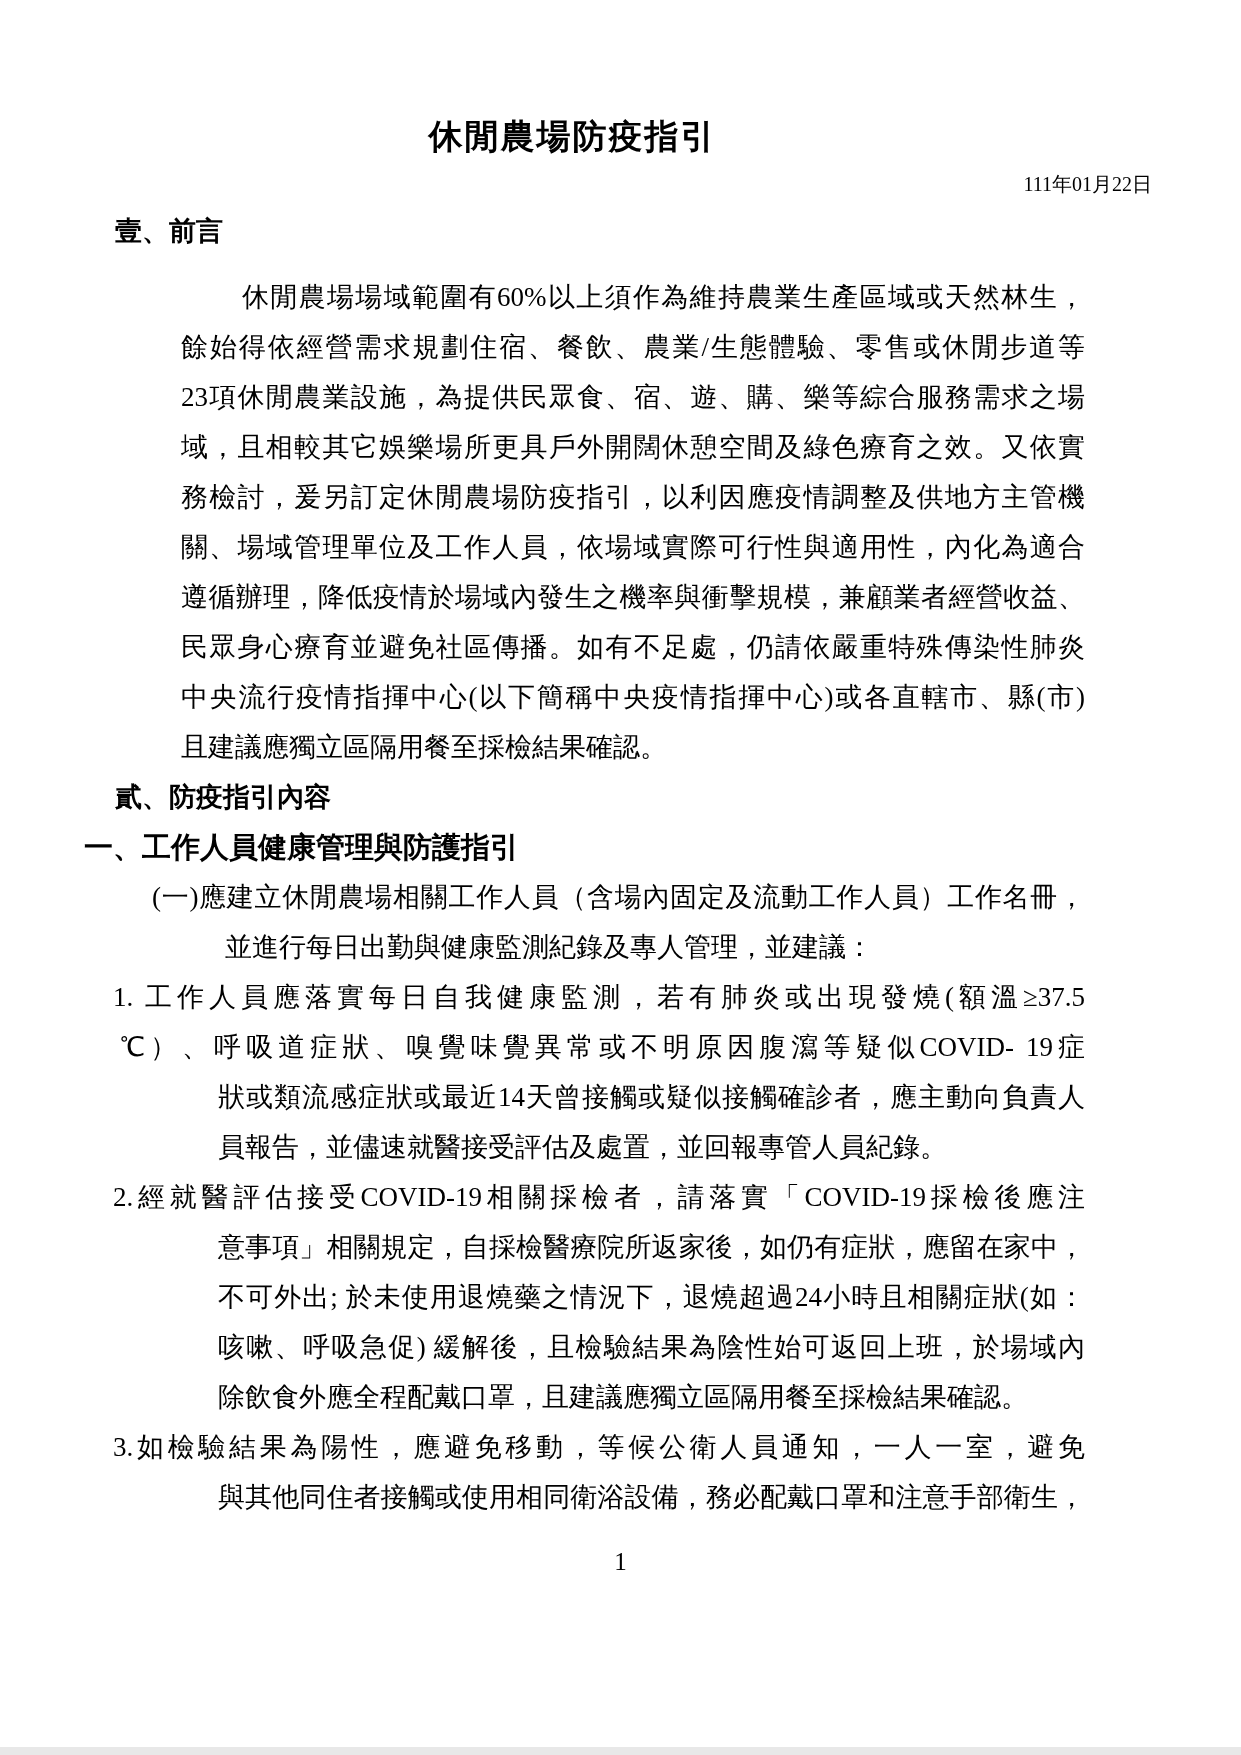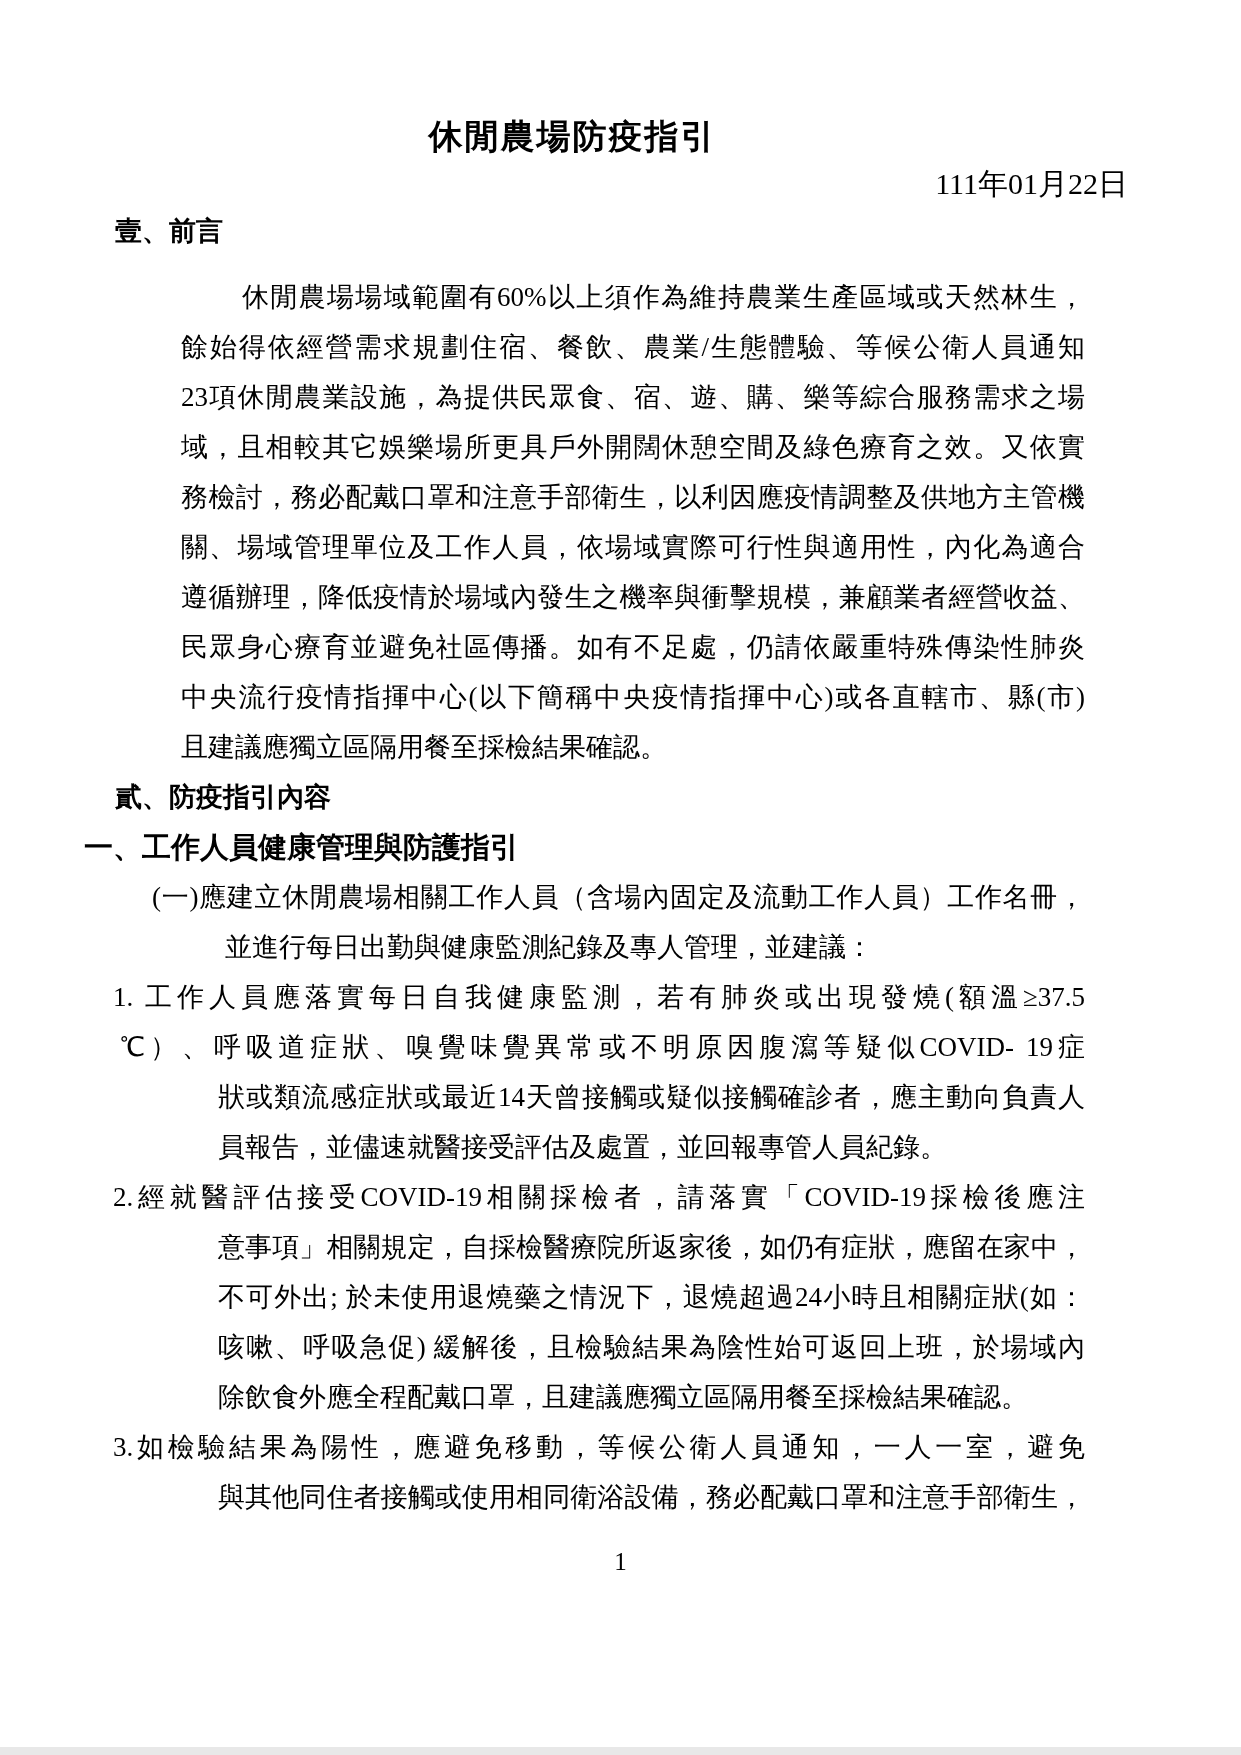--- a/index.html
+++ b/index.html
@@ -18,23 +18,23 @@
     margin-left:115px;
     margin-right:211px;
     text-align:center;
     font-weight:bold;
     font-size:34px;
     line-height:50px;
     letter-spacing:2px;
   }
   .date{
     text-align:right;
-    padding-right:113px;
+    padding-right:89px;
     line-height:44px;
-    font-size:30px;
+    font-size:20px;
   }
   .line{
     line-height:50px;
     height:50px;
     padding-right:156px;
     white-space:pre-wrap;
   }
   .j{
     text-align:justify;
     text-align-last:justify;
@@ -58,24 +58,24 @@
 </style>
 </head>
 <body>
 
 <div class="doc">
   <div class="title">休閒農場防疫指引</div>
   <div class="date">111年01月22日</div>
   <div id="doc-body">
       <div class="line section-heading">壹、前言</div>
       <div class="line para-first j">休閒農場場域範圍有60%以上須作為維持農業生產區域或天然林生，</div>
-      <div class="line para-cont j">餘始得依經營需求規劃住宿、餐飲、農業/生態體驗、等候公衛人員通知</div>
+      <div class="line para-cont j">餘始得依經營需求規劃住宿、餐飲、農業/生態體驗、零售或休閒步道等</div>
       <div class="line para-cont j">23項休閒農業設施，為提供民眾食、宿、遊、購、樂等綜合服務需求之場</div>
       <div class="line para-cont j">域，且相較其它娛樂場所更具戶外開闊休憩空間及綠色療育之效。又依實</div>
-      <div class="line para-cont j">務檢討，務必配戴口罩和注意手部衛生，以利因應疫情調整及供地方主管機</div>
+      <div class="line para-cont j">務檢討，爰另訂定休閒農場防疫指引，以利因應疫情調整及供地方主管機</div>
       <div class="line para-cont j">關、場域管理單位及工作人員，依場域實際可行性與適用性，內化為適合</div>
       <div class="line para-cont j">遵循辦理，降低疫情於場域內發生之機率與衝擊規模，兼顧業者經營收益、</div>
       <div class="line para-cont j">民眾身心療育並避免社區傳播。如有不足處，仍請依嚴重特殊傳染性肺炎</div>
       <div class="line para-cont j">中央流行疫情指揮中心(以下簡稱中央疫情指揮中心)或各直轄市、縣(市)</div>
       <div class="line para-cont">且建議應獨立區隔用餐至採檢結果確認。</div>
       <div class="line section-heading">貳、防疫指引內容</div>
       <div class="line sub-heading">一、工作人員健康管理與防護指引</div>
       <div class="line item-first j">(一)應建立休閒農場相關工作人員（含場內固定及流動工作人員）工作名冊，</div>
       <div class="line item-cont">並進行每日出勤與健康監測紀錄及專人管理，並建議：</div>
       <div class="line num-first j">1. 工作人員應落實每日自我健康監測，若有肺炎或出現發燒(額溫≥37.5</div>

